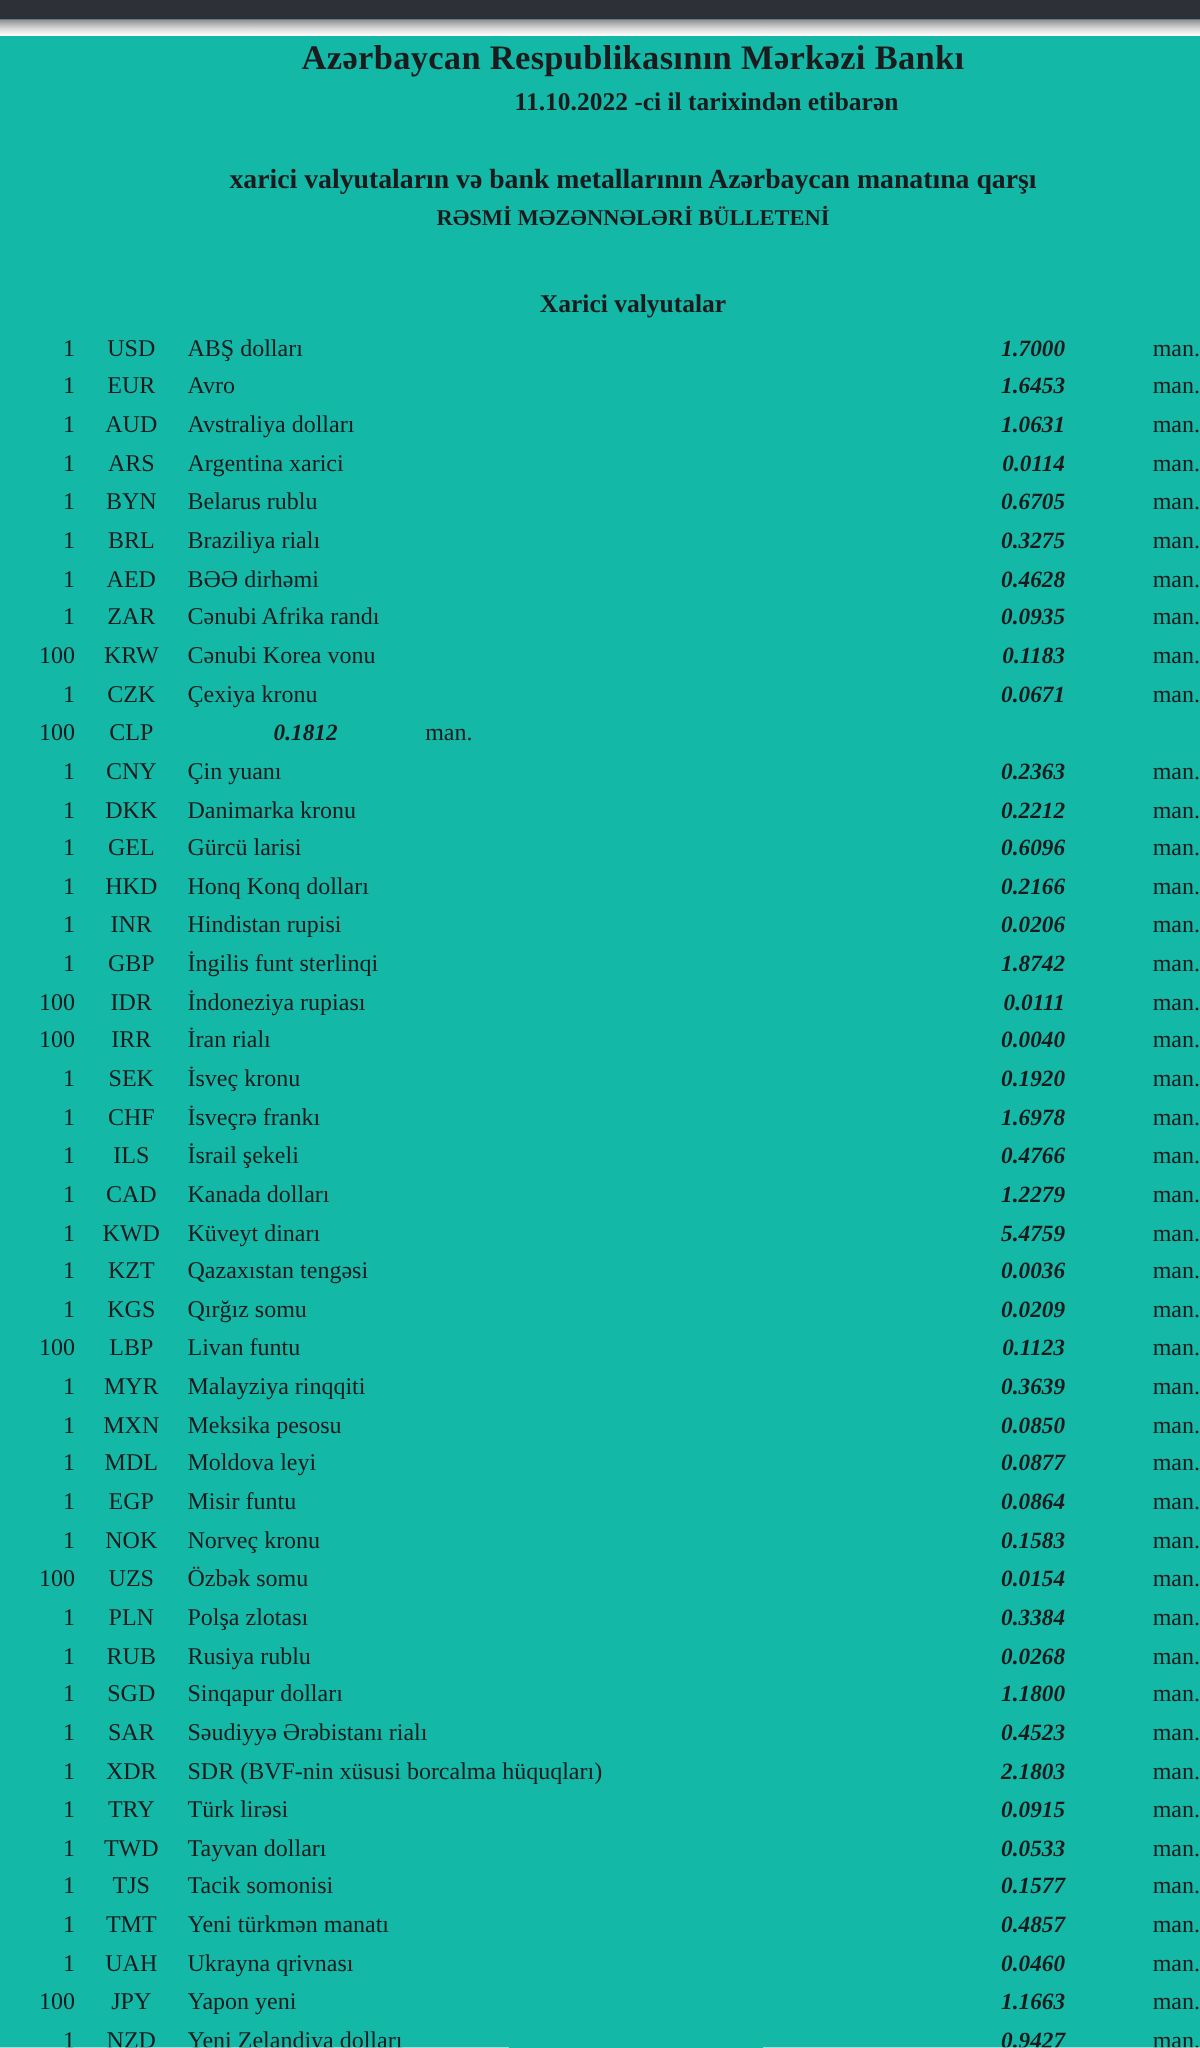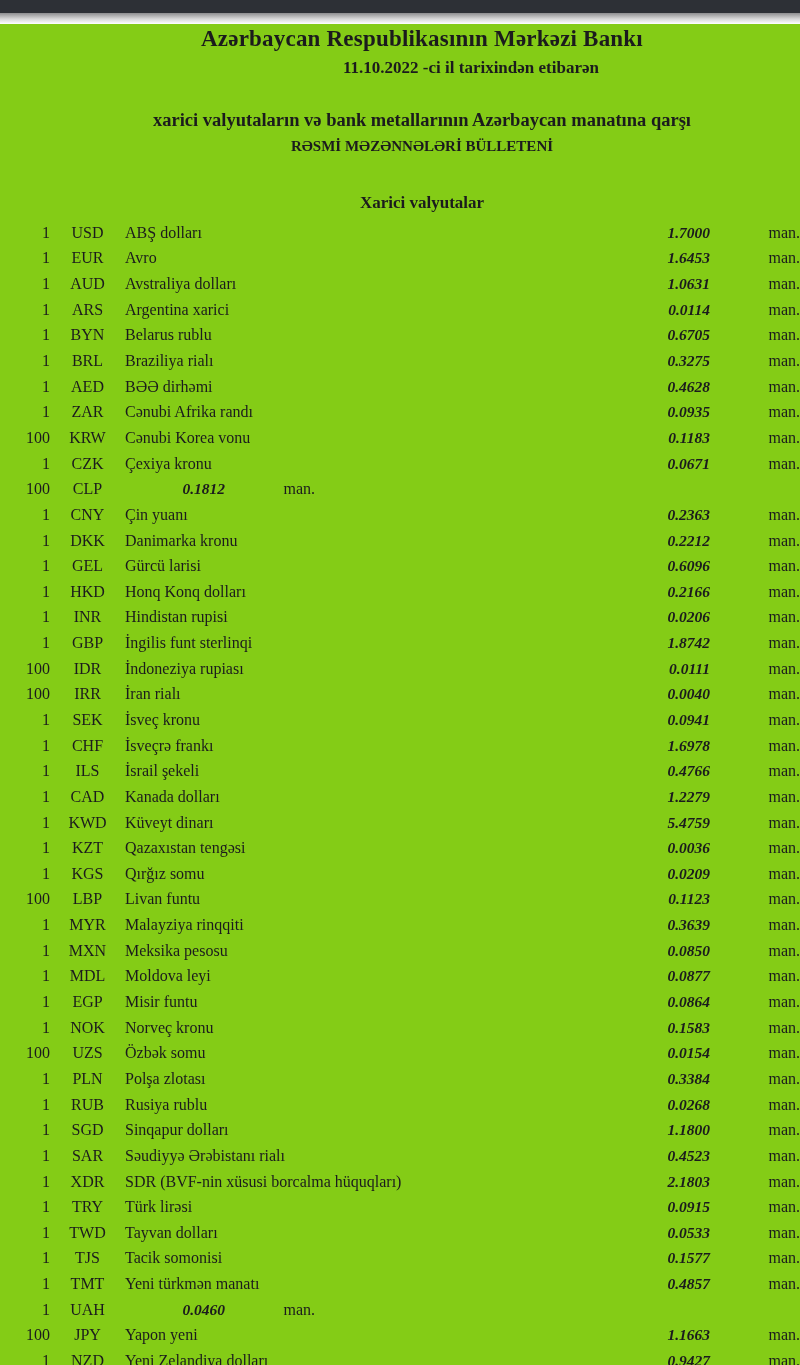--- a/index.html
+++ b/index.html
@@ -7,21 +7,21 @@
     width: 800px;
     background: #ffffff;
     font-family: "Liberation Serif", "DejaVu Serif", serif;
     color: #1b1b1d;
   }
   .page {
     position: relative;
     width: 800px;
     height: 1365px;
     overflow: hidden;
-    background: #84cc16;
+    background: #14b8a6;
   }
   .top-bar {
     position: absolute;
     top: 0; left: 0;
     width: 800px;
     height: 13px;
     background: #2d3036;
   }
   .top-shadow {
     position: absolute;
@@ -272,21 +272,21 @@
     <span class="cell-code">IRR</span>
     <span class="cell-name">İran rialı</span>
     <span class="cell-rate">0.0040</span>
     <span class="cell-unit">man.</span>
   </div>
 
   <div class="rate-row">
     <span class="cell-qty">1</span>
     <span class="cell-code">SEK</span>
     <span class="cell-name">İsveç kronu</span>
-    <span class="cell-rate">0.0941</span>
+    <span class="cell-rate">0.1920</span>
     <span class="cell-unit">man.</span>
   </div>
 
   <div class="rate-row">
     <span class="cell-qty">1</span>
     <span class="cell-code">CHF</span>
     <span class="cell-name">İsveçrə frankı</span>
     <span class="cell-rate">1.6978</span>
     <span class="cell-unit">man.</span>
   </div>
@@ -455,20 +455,21 @@
     <span class="cell-qty">1</span>
     <span class="cell-code">TMT</span>
     <span class="cell-name">Yeni türkmən manatı</span>
     <span class="cell-rate">0.4857</span>
     <span class="cell-unit">man.</span>
   </div>
 
   <div class="rate-row">
     <span class="cell-qty">1</span>
     <span class="cell-code">UAH</span>
+    <span class="cell-name">Ukrayna qrivnası</span>
     <span class="cell-rate">0.0460</span>
     <span class="cell-unit">man.</span>
   </div>
 
   <div class="rate-row">
     <span class="cell-qty">100</span>
     <span class="cell-code">JPY</span>
     <span class="cell-name">Yapon yeni</span>
     <span class="cell-rate">1.1663</span>
     <span class="cell-unit">man.</span>

